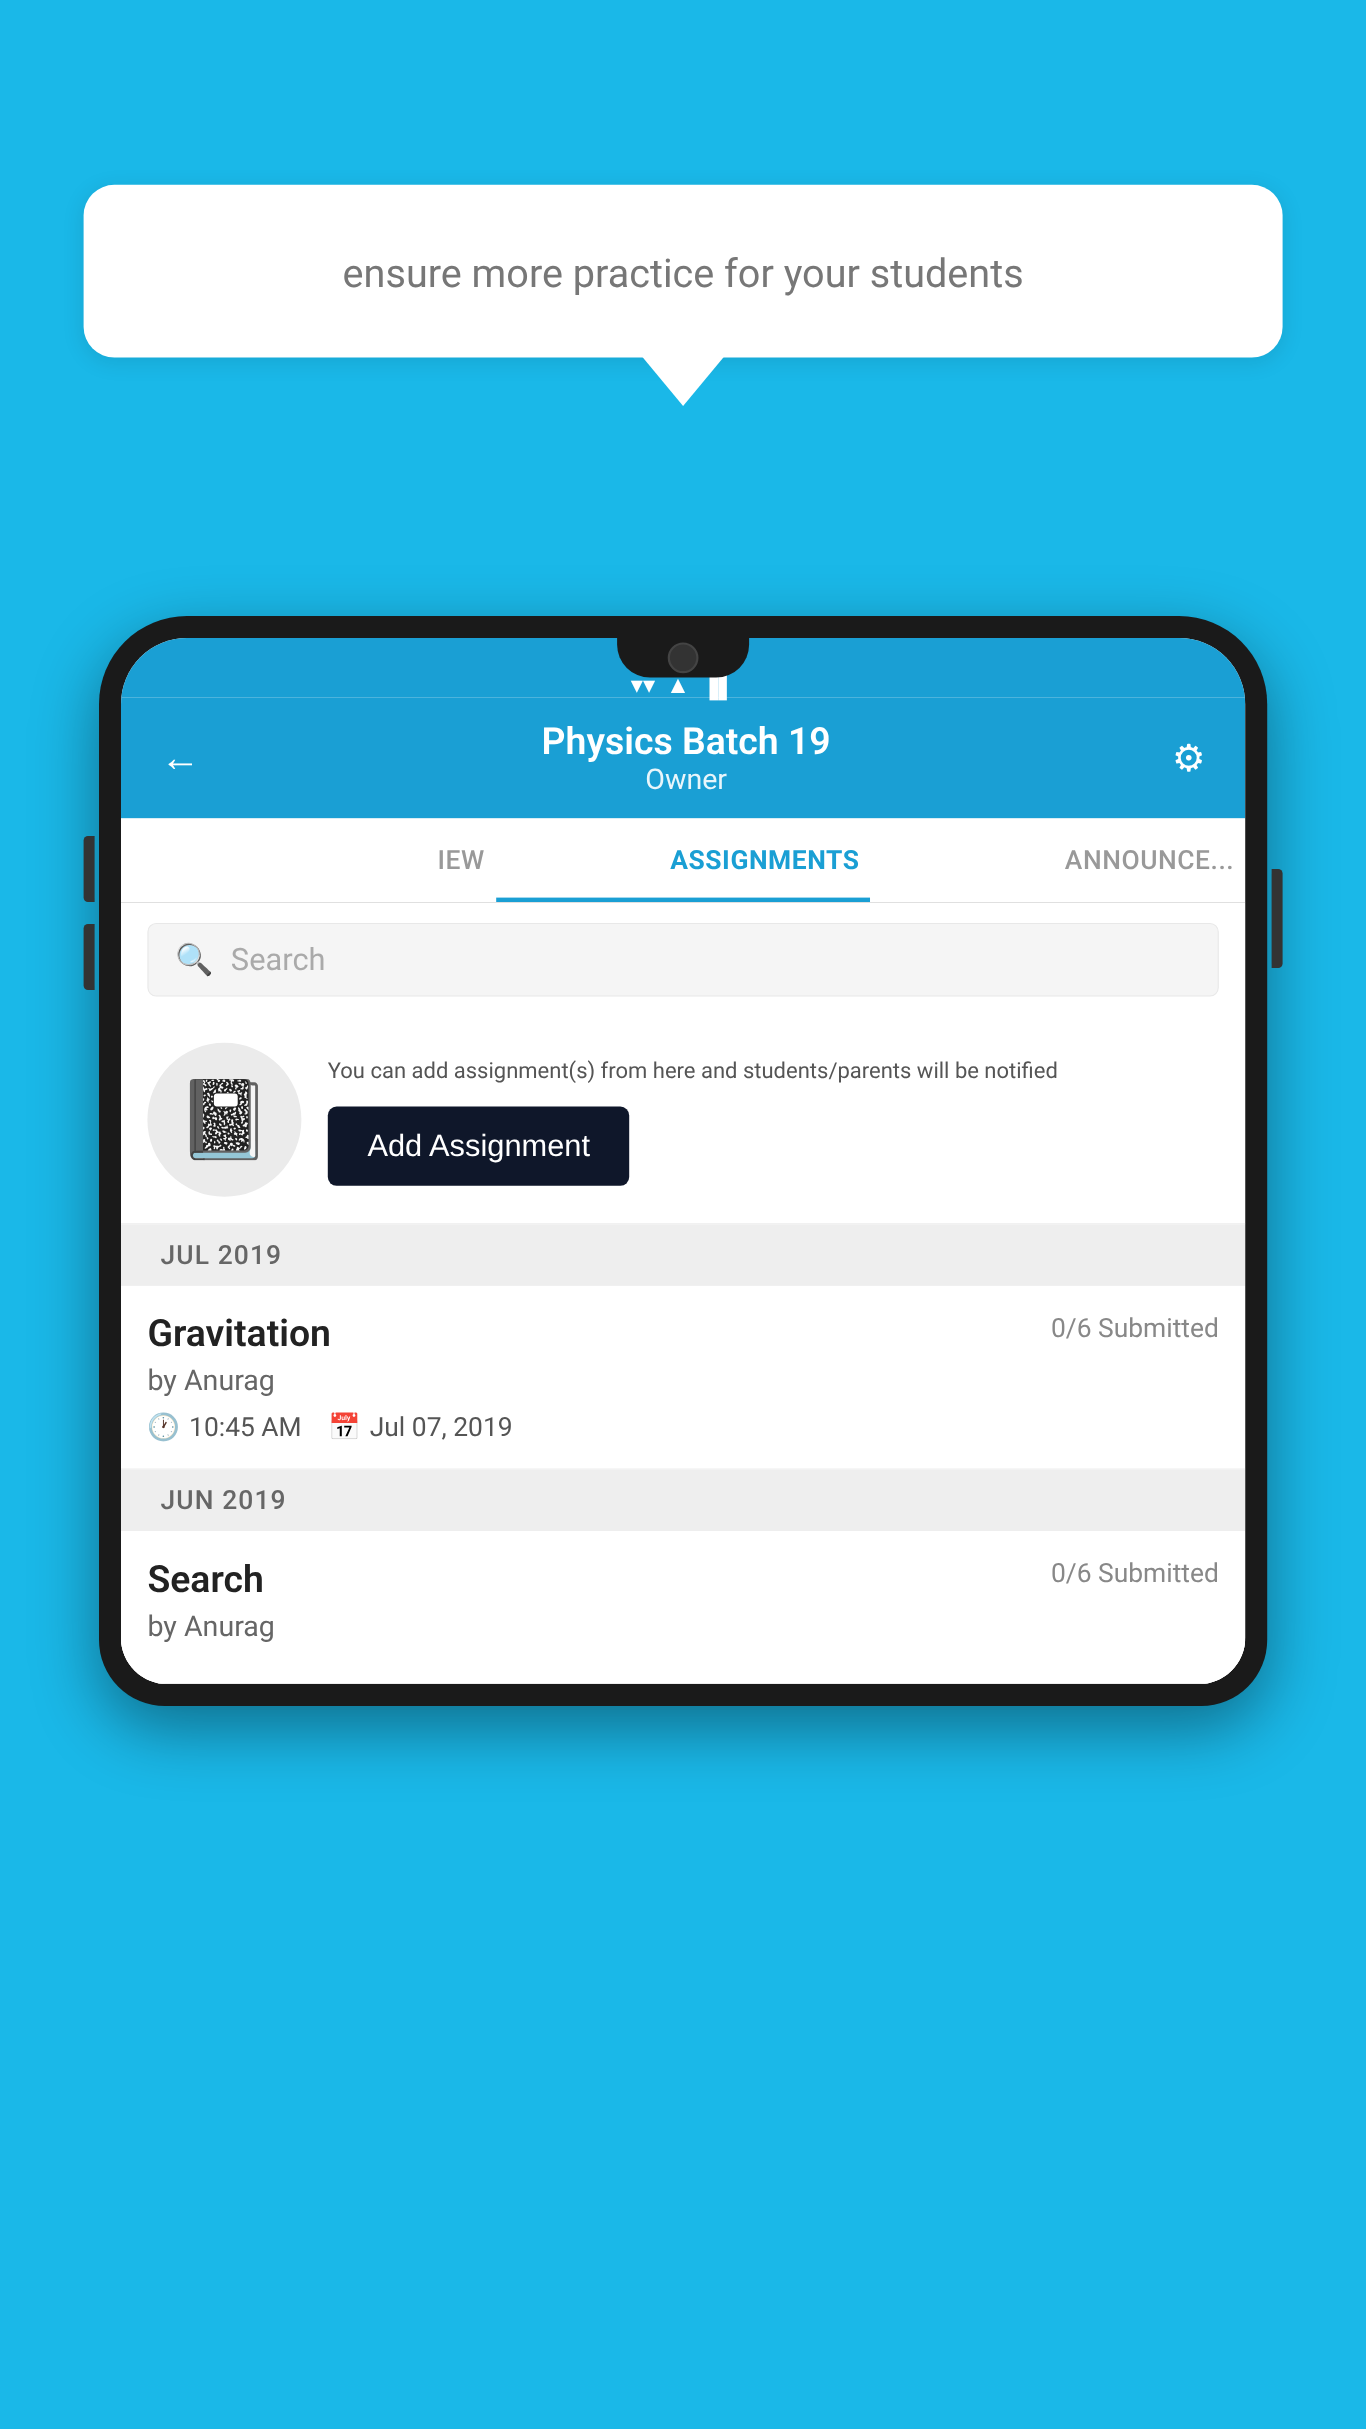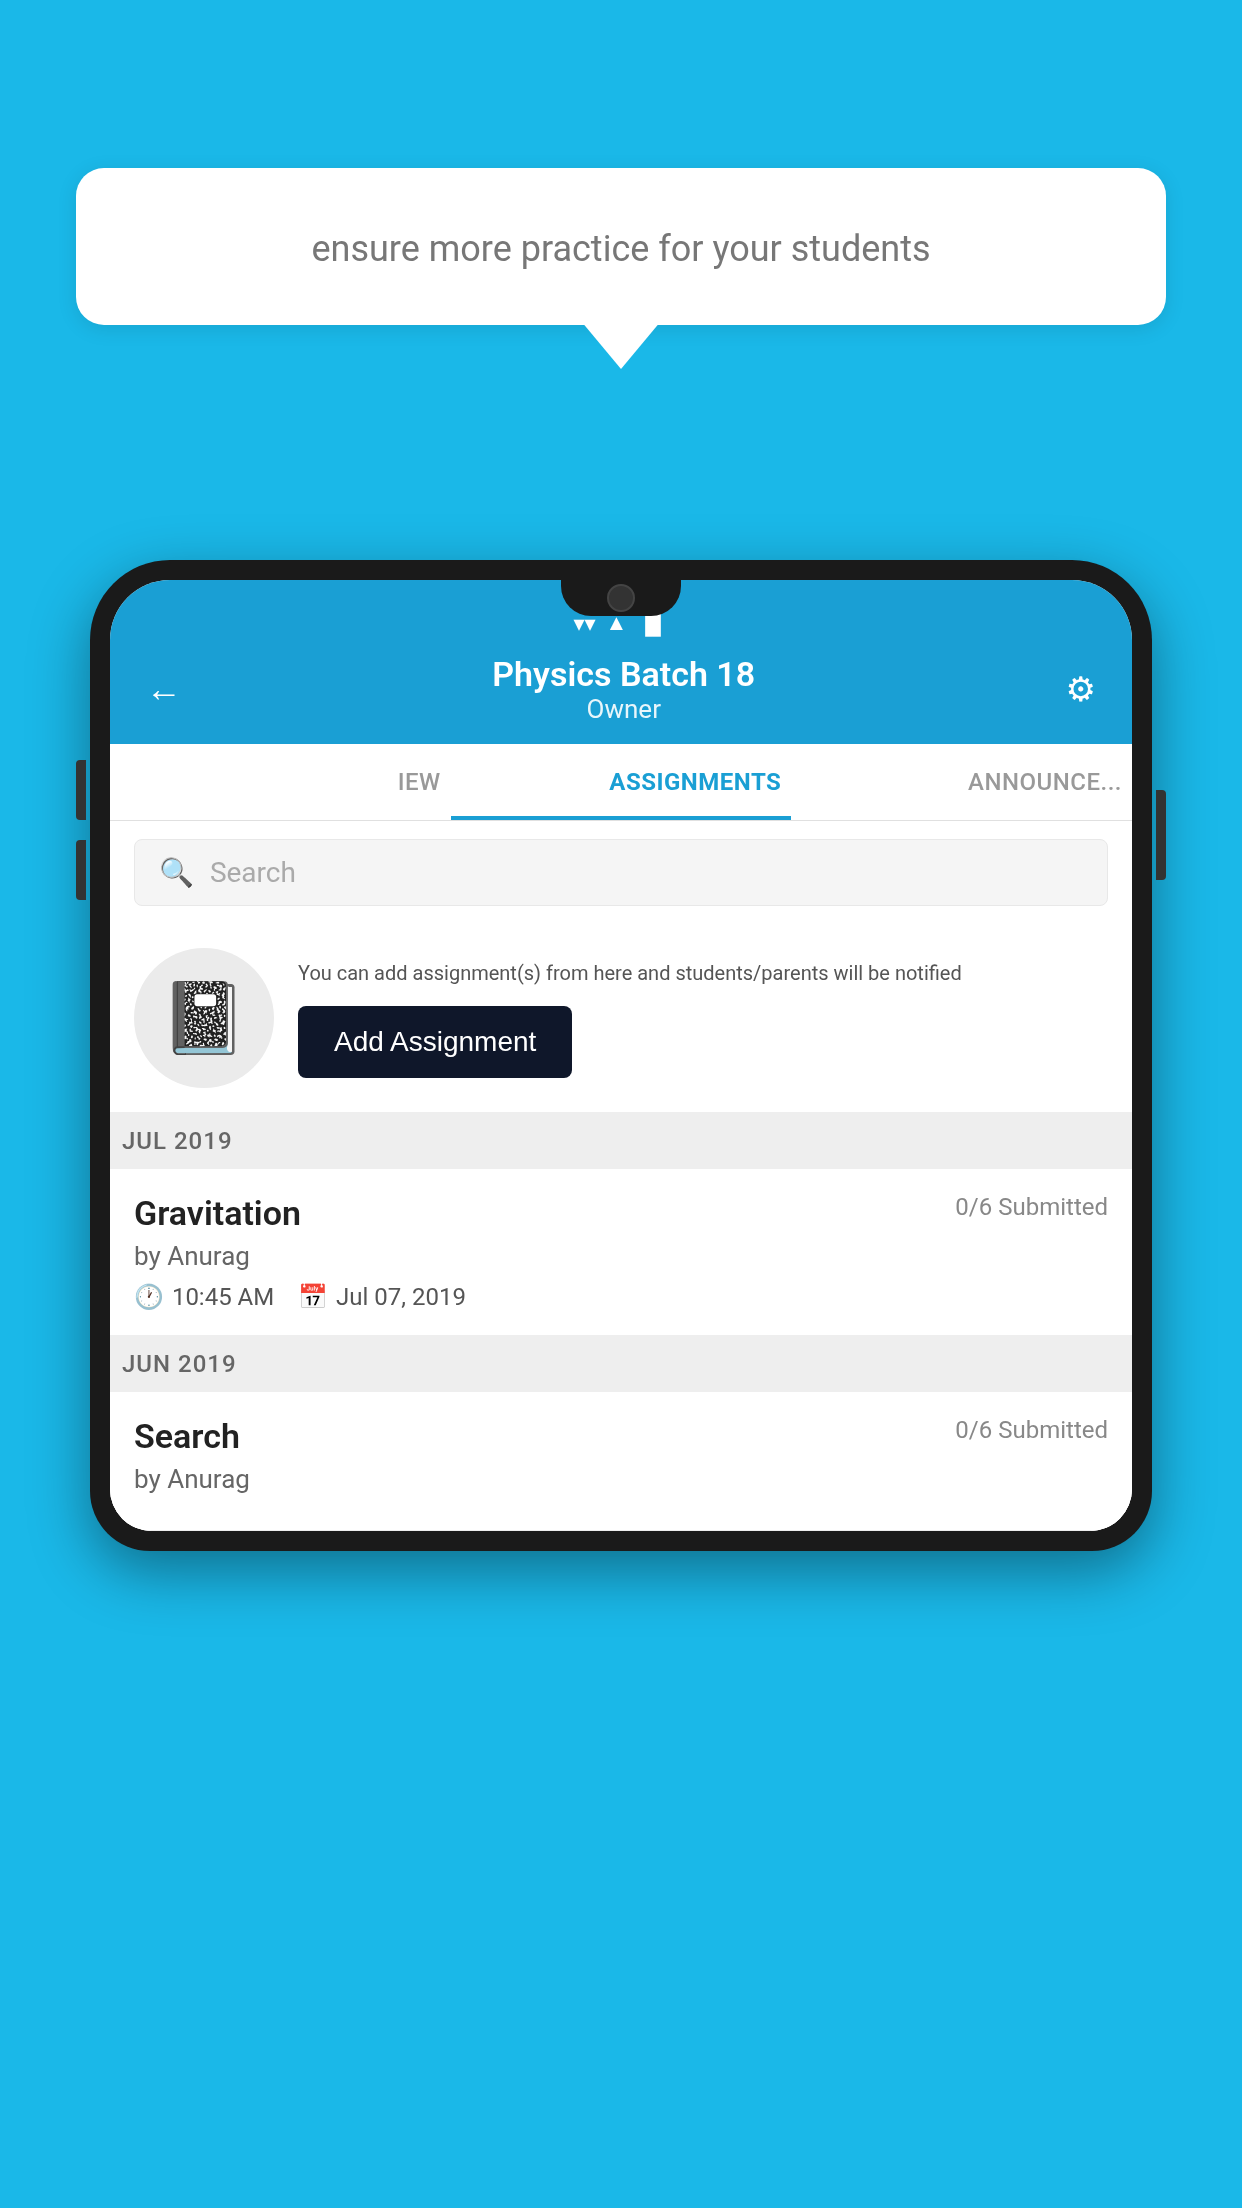--- a/index.html
+++ b/index.html
@@ -282,21 +282,21 @@
       padding: 20px 36px;
       font-size: 28px;
       font-weight: 400;
       cursor: pointer;
       display: inline-block;
     }
 
     
     .section-header {
       background: #eeeeee;
-      padding: 14px 12px;
+      padding: 14px 36px;
       font-size: 24px;
       color: #666;
       font-weight: 500;
       letter-spacing: 1px;
     }
 
     
     .assignment-item {
       background: white;
       padding: 24px 24px;
@@ -364,21 +364,21 @@
         <div class="status-icons">
           <span class="wifi-icon">▾▾</span>
           <span class="signal-icon">▲</span>
           <span class="battery-icon">▐▌</span>
         </div>
       </div>
 
       <div class="app-header">
         <span class="header-back">←</span>
         <div class="header-title-group">
-          <div class="header-title">Physics Batch 18</div>
+          <div class="header-title">Physics Batch 19</div>
           <div class="header-subtitle">Owner</div>
         </div>
         <span class="header-settings">⚙</span>
       </div>
 
       <div class="tabs-bar">
         <div class="tab-item">IEW</div>
         <div class="tab-item active">ASSIGNMENTS</div>
         <div class="tab-item">ANNOUNCE...</div>
       </div>

